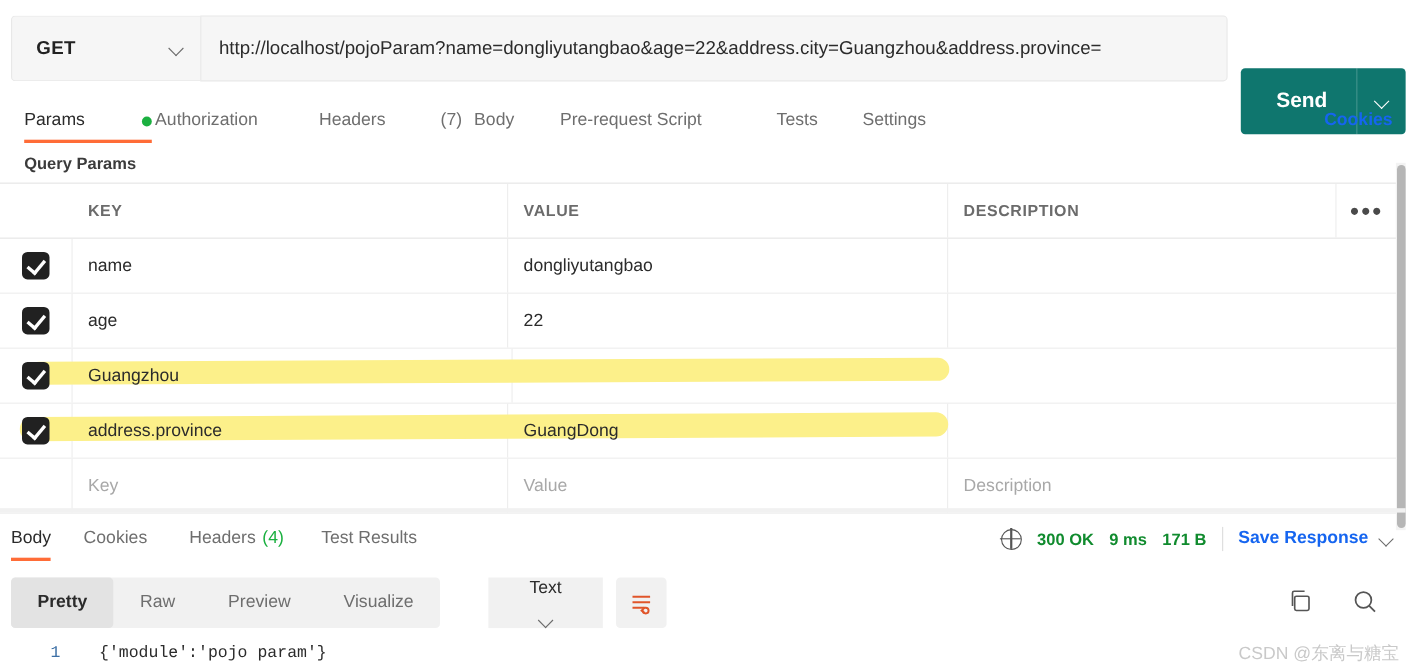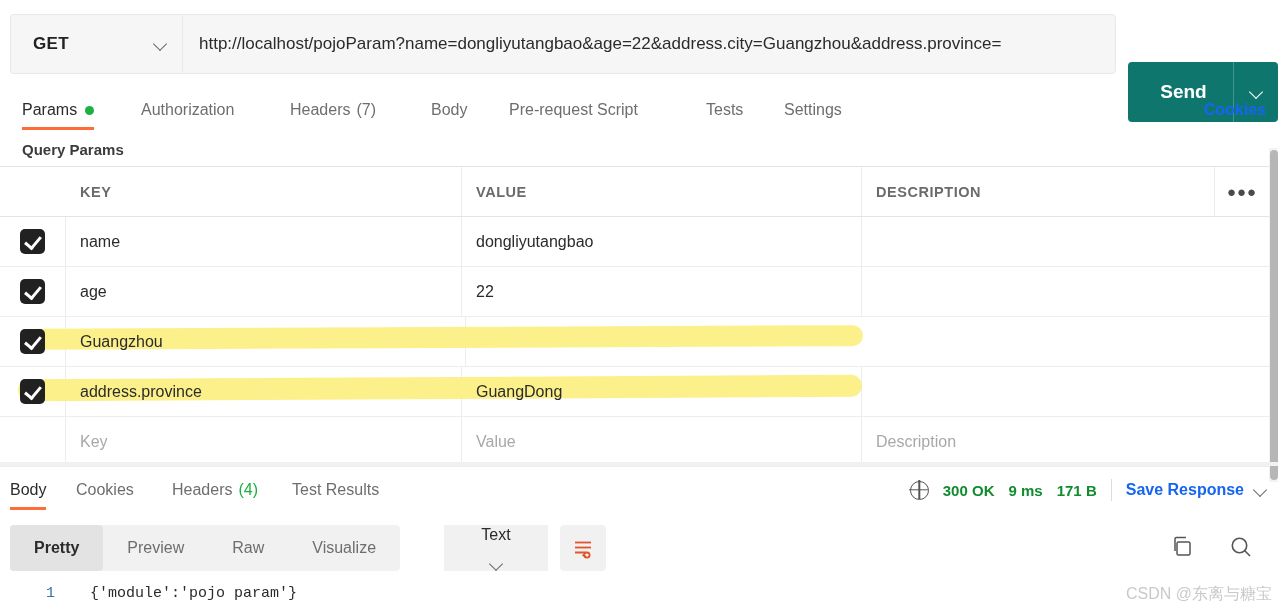--- a/index.html
+++ b/index.html
@@ -74,20 +74,21 @@
 
   
   .req-tabs {
     position: absolute; top: 90px; left: 0; width: 1278px; height: 40px;
   }
   .rtab {
     position: absolute; top: 0; height: 40px;
     display: flex; align-items: center;
     font-size: 16px; color: #6e6e6e;
     white-space: nowrap;
+    gap: 44px;
   }
   .rtab.active { color: #2b2b2b; }
   .rtab .underline {
     position: absolute; left: 0; bottom: 0; height: 3px;
     width: 100%; background: #ff6c37;
   }
   .green-dot {
     width: 9px; height: 9px; border-radius: 50%;
     background: #1bb040; margin-left: 8px; display: inline-block;
   }
@@ -452,24 +453,24 @@
   <span class="vsep"></span>
   <span class="save-resp">Save Response</span>
   <span class="chev" style="margin-left:-4px;"></span>
 </div>
 
 <div class="view-group">
   <div class="vbtn active">
     <span>Pretty</span>
   </div>
   <div class="vbtn">
+    <span>Raw</span>
+  </div>
+  <div class="vbtn">
     <span>Preview</span>
-  </div>
-  <div class="vbtn">
-    <span>Raw</span>
   </div>
   <div class="vbtn">
     <span>Visualize</span>
   </div>
 </div>
 
 <div class="text-select">
   <span class="lbl">Text</span>
   <span class="chev"></span>
 </div>

